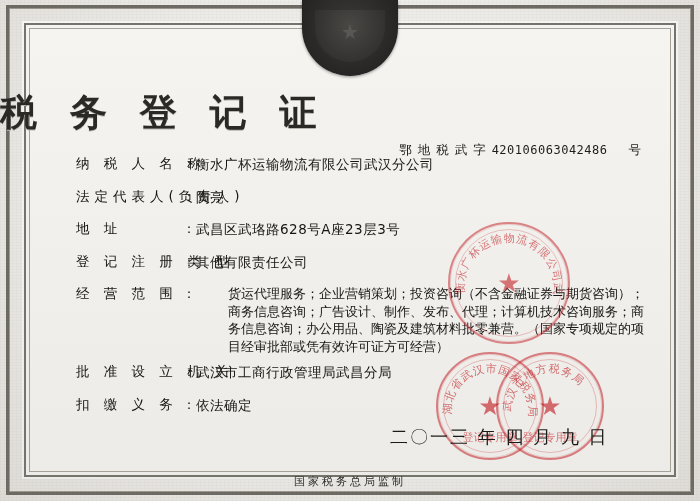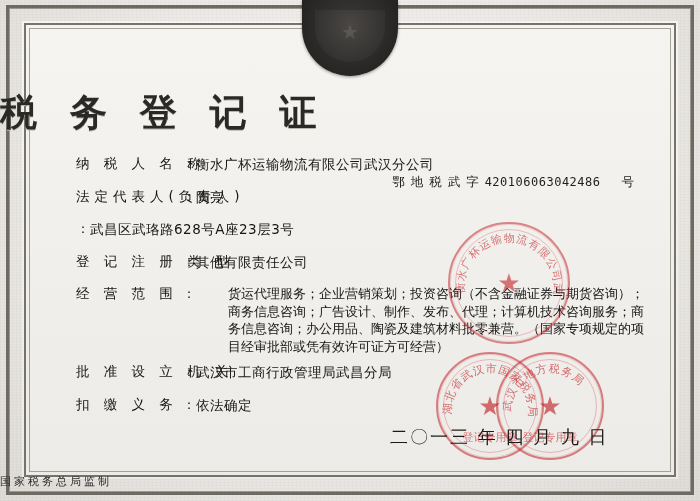--- a/index.html
+++ b/index.html
@@ -72,25 +72,24 @@
   .title{
     position:absolute;top:88px;left:0;width:100%;
     text-align:left;
     font-family:"DejaVu Serif","Liberation Serif",serif;
     font-size:37px;font-weight:bold;letter-spacing:10px;
     color:#2a2926;
     text-shadow:0 1px 0 #b9b6b0;
   }
   
   .serial{
-    position:absolute;top:142px;right:65px;
+    position:absolute;top:142px;right:58px;
     font-size:12.5px;color:#1f1e1c;letter-spacing:1px;
     font-family:"DejaVu Sans","Liberation Sans",sans-serif;
     white-space:nowrap;
-    margin-top:32px;
   }
   .serial .num{letter-spacing:.5px;font-family:"DejaVu Sans Mono","Liberation Mono",monospace;font-size:12px;}
   .serial .tail{margin-left:16px;}
   
   .fields{
     position:absolute;left:76px;top:155px;right:46px;
   }
   .row{
     display:flex;align-items:flex-start;
     margin-bottom:13px;
@@ -146,21 +145,21 @@
   #seal-local{left:496px;top:352px;width:104px;height:104px;opacity:.9;}
   
   .date{
     position:absolute;left:390px;top:425px;
     font-size:18px;color:#1b1a18;letter-spacing:2px;
     white-space:nowrap;
   }
   
   .footer{
     position:absolute;left:0;bottom:12px;width:100%;
-    font-size:11px;color:#2b2a27;letter-spacing:3px;
+    text-align:center;font-size:11px;color:#2b2a27;letter-spacing:3px;
   }
   
   .stain{position:absolute;border-radius:50%;pointer-events:none;}
   .s1{left:120px;top:330px;width:150px;height:90px;background:radial-gradient(ellipse,rgba(0,0,0,.05),rgba(0,0,0,0) 70%);}
   .s2{left:420px;top:60px;width:200px;height:120px;background:radial-gradient(ellipse,rgba(0,0,0,.04),rgba(0,0,0,0) 70%);}
 </style>
 </head>
 <body>
 
 <div class="doc">
@@ -192,20 +191,21 @@
       <div class="lbl">纳 税 人 名 称</div>
       <div class="colon">：</div>
       <div class="val">衡水广杯运输物流有限公司武汉分公司</div>
     </div>
     <div class="row">
       <div class="lbl">法定代表人(负责人)</div>
       <div class="colon">：</div>
       <div class="val">陶亮</div>
     </div>
     <div class="row">
+      <div class="lbl">地        址</div>
       <div class="colon">：</div>
       <div class="val">武昌区武珞路628号A座23层3号</div>
     </div>
     <div class="row">
       <div class="lbl">登 记 注 册 类 型</div>
       <div class="colon">：</div>
       <div class="val">其他有限责任公司</div>
     </div>
     <div class="row tight">
       <div class="lbl">经 营 范 围</div>

